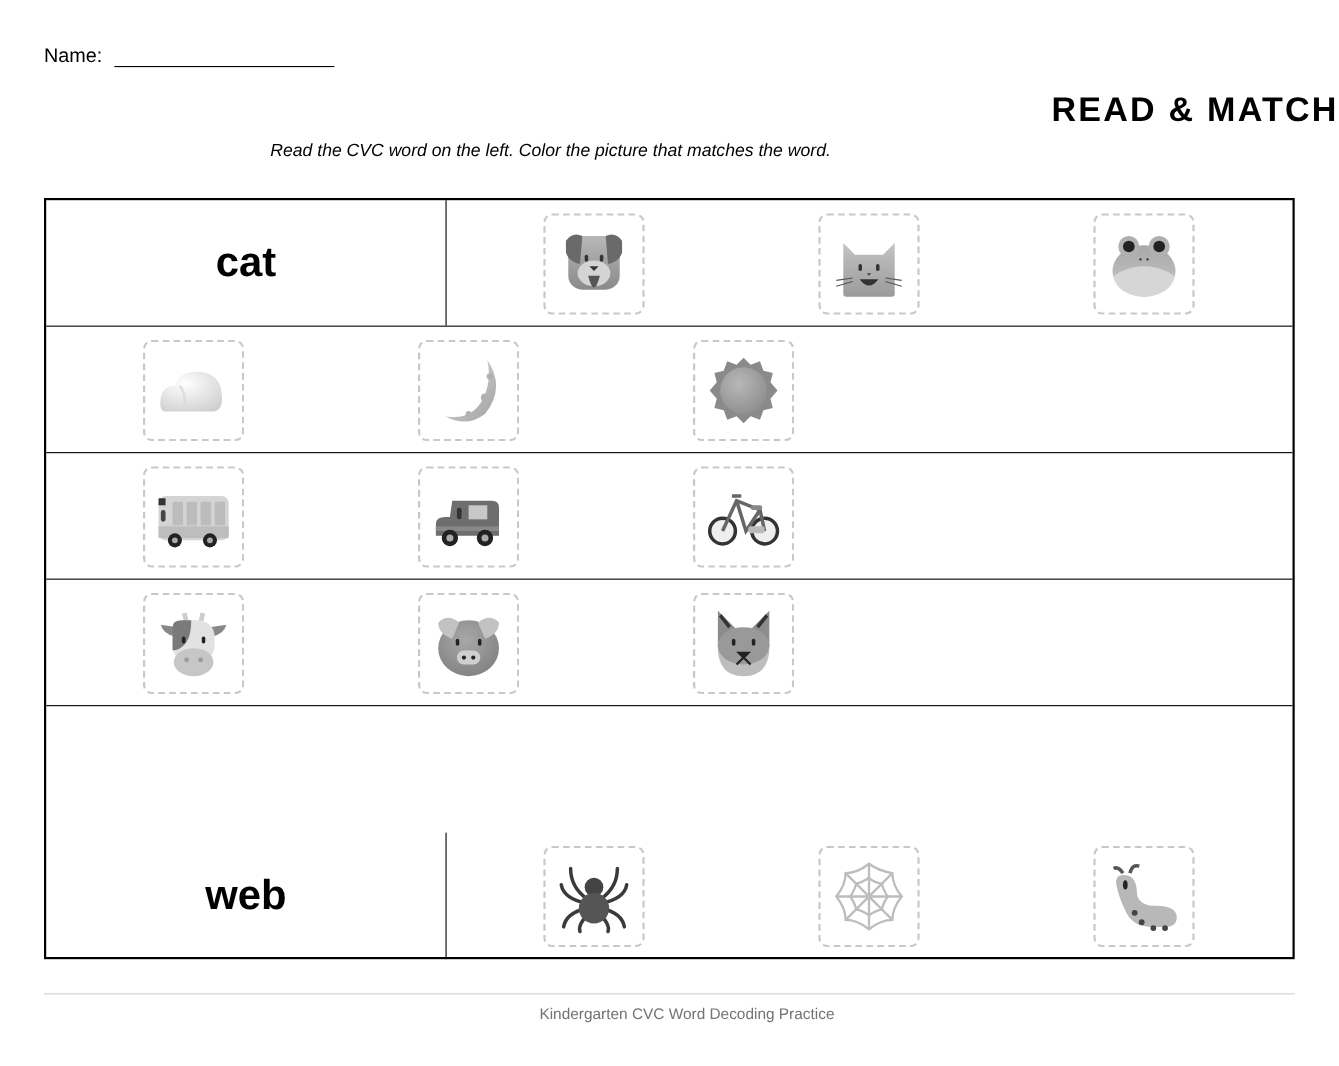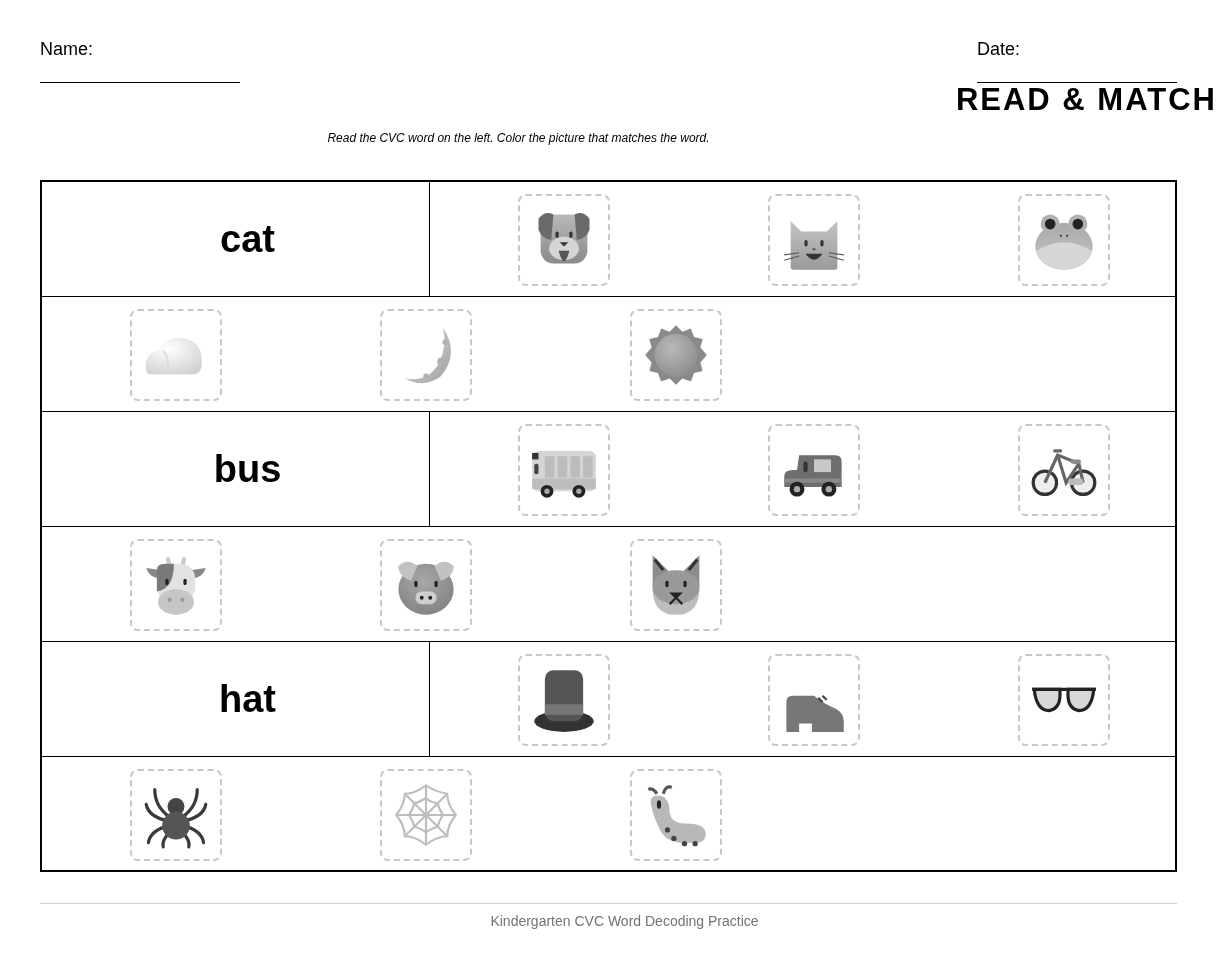--- a/index.html
+++ b/index.html
@@ -1,52 +1,48 @@
 <!DOCTYPE html>
 <html><head>
 <meta charset="utf-8">
 <style>
   html, body { margin: 0; padding: 0; background: #ffffff; }
   body { width: 1217px; height: 969px; position: relative; font-family: "Liberation Sans", sans-serif; color: #000; overflow: hidden; }
 
   .name-row { position: absolute; top: 38px; left: 40px; right: 40px; height: 26px; }
-  .field { position: absolute; top: 0; display: flex; align-items: flex-start; flex-direction: column; }
+  .field { position: absolute; top: 0; display: flex; align-items: center; }
   .field.left { left: 0; }
   .field.right { right: 0; }
   .field-label { font-size: 18px; line-height: 22px; margin-right: 11px; }
   .field-line { width: 200px; border-bottom: 1.5px solid #000; height: 22px; }
 
   .title { position: absolute; top: 80px; left: 0; width: 1217px; text-align: right; font-size: 31px; font-weight: bold; letter-spacing: 2px; line-height: 40px; }
-  .subtitle { position: absolute; top: 128px; left: 0; width: 1001px; text-align: center; font-size: 12px; font-style: italic; line-height: 20px; margin-left: 18px; }
+  .subtitle { position: absolute; top: 128px; left: 0; width: 1001px; text-align: center; font-size: 16px; font-style: italic; line-height: 20px; }
 
   .table { position: absolute; top: 180px; left: 40px; width: 1137px; height: 692px; border: 2px solid #000; box-sizing: border-box; }
   .row { position: absolute; left: 0; width: 1133px; height: 115px; display: flex; border-bottom: 1.5px solid #000; box-sizing: border-box; }
   .row.last { border-bottom: none; }
-  .word-cell { width: 364px; border-right: 1.5px solid #000; display: flex; align-items: center; justify-content: center; box-sizing: border-box; margin-left: 24px; }
+  .word-cell { width: 364px; border-right: 1.5px solid #000; display: flex; align-items: center; justify-content: center; box-sizing: border-box; }
   .word { font-size: 38px; font-weight: bold; }
   .pics-cell { flex: 1; position: relative; }
   .pic { position: absolute; top: 12px; width: 92px; height: 92px; border: 2px dashed #c8c8c8; border-radius: 8px; box-sizing: border-box; display: flex; align-items: center; justify-content: center; cursor: pointer; }
   .pic svg { width: 68px; height: 68px; }
   .pic.c0 { left: 88px; }
   .pic.c1 { left: 338px; }
   .pic.c2 { left: 588px; }
 
   .footer-line { position: absolute; top: 903px; left: 40px; width: 1137px; border-top: 1.5px solid #d0d0d0; }
   .footer { position: absolute; top: 913px; left: 0; width: 1217px; text-align: center; font-size: 14px; line-height: 16px; color: #737373; padding-left: 16px; }
 </style>
 </head>
 <body>
 
 <div class="name-row">
   <div class="field left">
     <span class="field-label">Name:</span>
-    <span class="field-line"></span>
-  </div>
-  <div class="field right">
-    <span class="field-label">Date:</span>
     <span class="field-line"></span>
   </div>
 </div>
 
 <div class="title">READ &amp; MATCH</div>
 <div class="subtitle">Read the CVC word on the left. Color the picture that matches the word.</div>
 
 <div class="table">
 
   <div class="row" style="top:0px">
@@ -151,23 +147,20 @@
               </radialGradient>
             </defs>
             <path d="M32 4 L38 10 L46 7 L49 15 L57 17 L55 25 L61 32 L55 39 L57 47 L49 49 L46 57 L38 54 L32 60 L26 54 L18 57 L15 49 L7 47 L9 39 L3 32 L9 25 L7 17 L15 15 L18 7 L26 10Z" fill="#8a8a8a"></path>
             <circle cx="32" cy="32" r="20" fill="url(#gSun)"></circle>
           </svg>
       </div>
     </div>
   </div>
 
   <div class="row" style="top:230px">
-    <div class="word-cell">
-        <span class="word">bus</span>
-      </div>
     <div class="pics-cell">
       <div class="pic c0">
         <svg viewBox="0 0 64 64">
             <rect x="2" y="14" width="60" height="38" rx="6" fill="#d4d4d4"></rect>
             <rect x="2" y="40" width="60" height="10" fill="#bdbdbd"></rect>
             <rect x="2" y="16" width="6" height="6" fill="#333"></rect>
             <rect x="4" y="26" width="4" height="10" rx="2" fill="#444"></rect>
             <rect x="14" y="19" width="9" height="20" rx="1" fill="#bcbcbc"></rect>
             <rect x="26" y="19" width="9" height="20" rx="1" fill="#bcbcbc"></rect>
             <rect x="38" y="19" width="9" height="20" rx="1" fill="#bcbcbc"></rect>
@@ -247,49 +240,25 @@
             <path d="M10 30 Q32 40 54 30 Q56 60 32 60 Q8 60 10 30Z" fill="#bdbdbd"></path>
             <ellipse cx="32" cy="34" rx="22" ry="16" fill="#999"></ellipse>
             <rect x="22" y="28" width="3" height="6" rx="1.5" fill="#222"></rect>
             <rect x="39" y="28" width="3" height="6" rx="1.5" fill="#222"></rect>
             <path d="M28 40 h8 l-4 4z M32 44 L26 50 M32 44 L38 50" stroke="#222" stroke-width="2" fill="#222"></path>
           </svg>
       </div>
     </div>
   </div>
 
-  <div class="row" style="top:460px">
+
+  <div class="row last" style="top:575px">
     <div class="word-cell">
-        <span class="word">hat</span>
-      </div>
-    <div class="pics-cell">
-      <div class="pic c0">
-        <svg viewBox="0 0 64 64">
-            <ellipse cx="32" cy="52" rx="28" ry="10" fill="#333"></ellipse>
-            <rect x="14" y="4" width="36" height="48" rx="8" fill="#555"></rect>
-            <rect x="14" y="36" width="36" height="10" fill="#777"></rect>
-          </svg>
-      </div>
-      <div class="pic c1">
-        <svg viewBox="0 0 64 64">
-            <path d="M6 34 Q6 28 12 28 H32 Q42 36 52 40 Q60 44 60 52 V62 H30 V54 H18 V62 H6Z" fill="#777"></path>
-            <path d="M36 30 L40 34 M40 28 L44 32" stroke="#444" stroke-width="2"></path>
-          </svg>
-      </div>
-      <div class="pic c2">
-        <svg viewBox="0 0 64 64">
-            <path d="M2 22 H62" stroke="#222" stroke-width="3"></path>
-            <path d="M4 22 H28 Q30 40 18 42 Q6 42 4 22Z" fill="#d8d8d8" stroke="#222" stroke-width="3"></path>
-            <path d="M36 22 H60 Q58 42 46 42 Q34 40 36 22Z" fill="#d8d8d8" stroke="#222" stroke-width="3"></path>
-          </svg>
-      </div>
-    </div>
-  </div>
-
-  <div class="row last" style="top:575px">
+        <span class="word">web</span>
+      </div>
     <div class="pics-cell">
       <div class="pic c0">
         <svg viewBox="0 0 64 64">
             <g stroke="#3a3a3a" stroke-width="3" fill="none" stroke-linecap="round">
               <path d="M26 34 Q12 24 12 8"></path>
               <path d="M26 38 Q6 34 4 22"></path>
               <path d="M26 42 Q8 46 6 58"></path>
               <path d="M28 46 Q18 56 20 62"></path>
               <path d="M38 34 Q52 24 52 8"></path>
               <path d="M38 38 Q58 34 60 22"></path>

